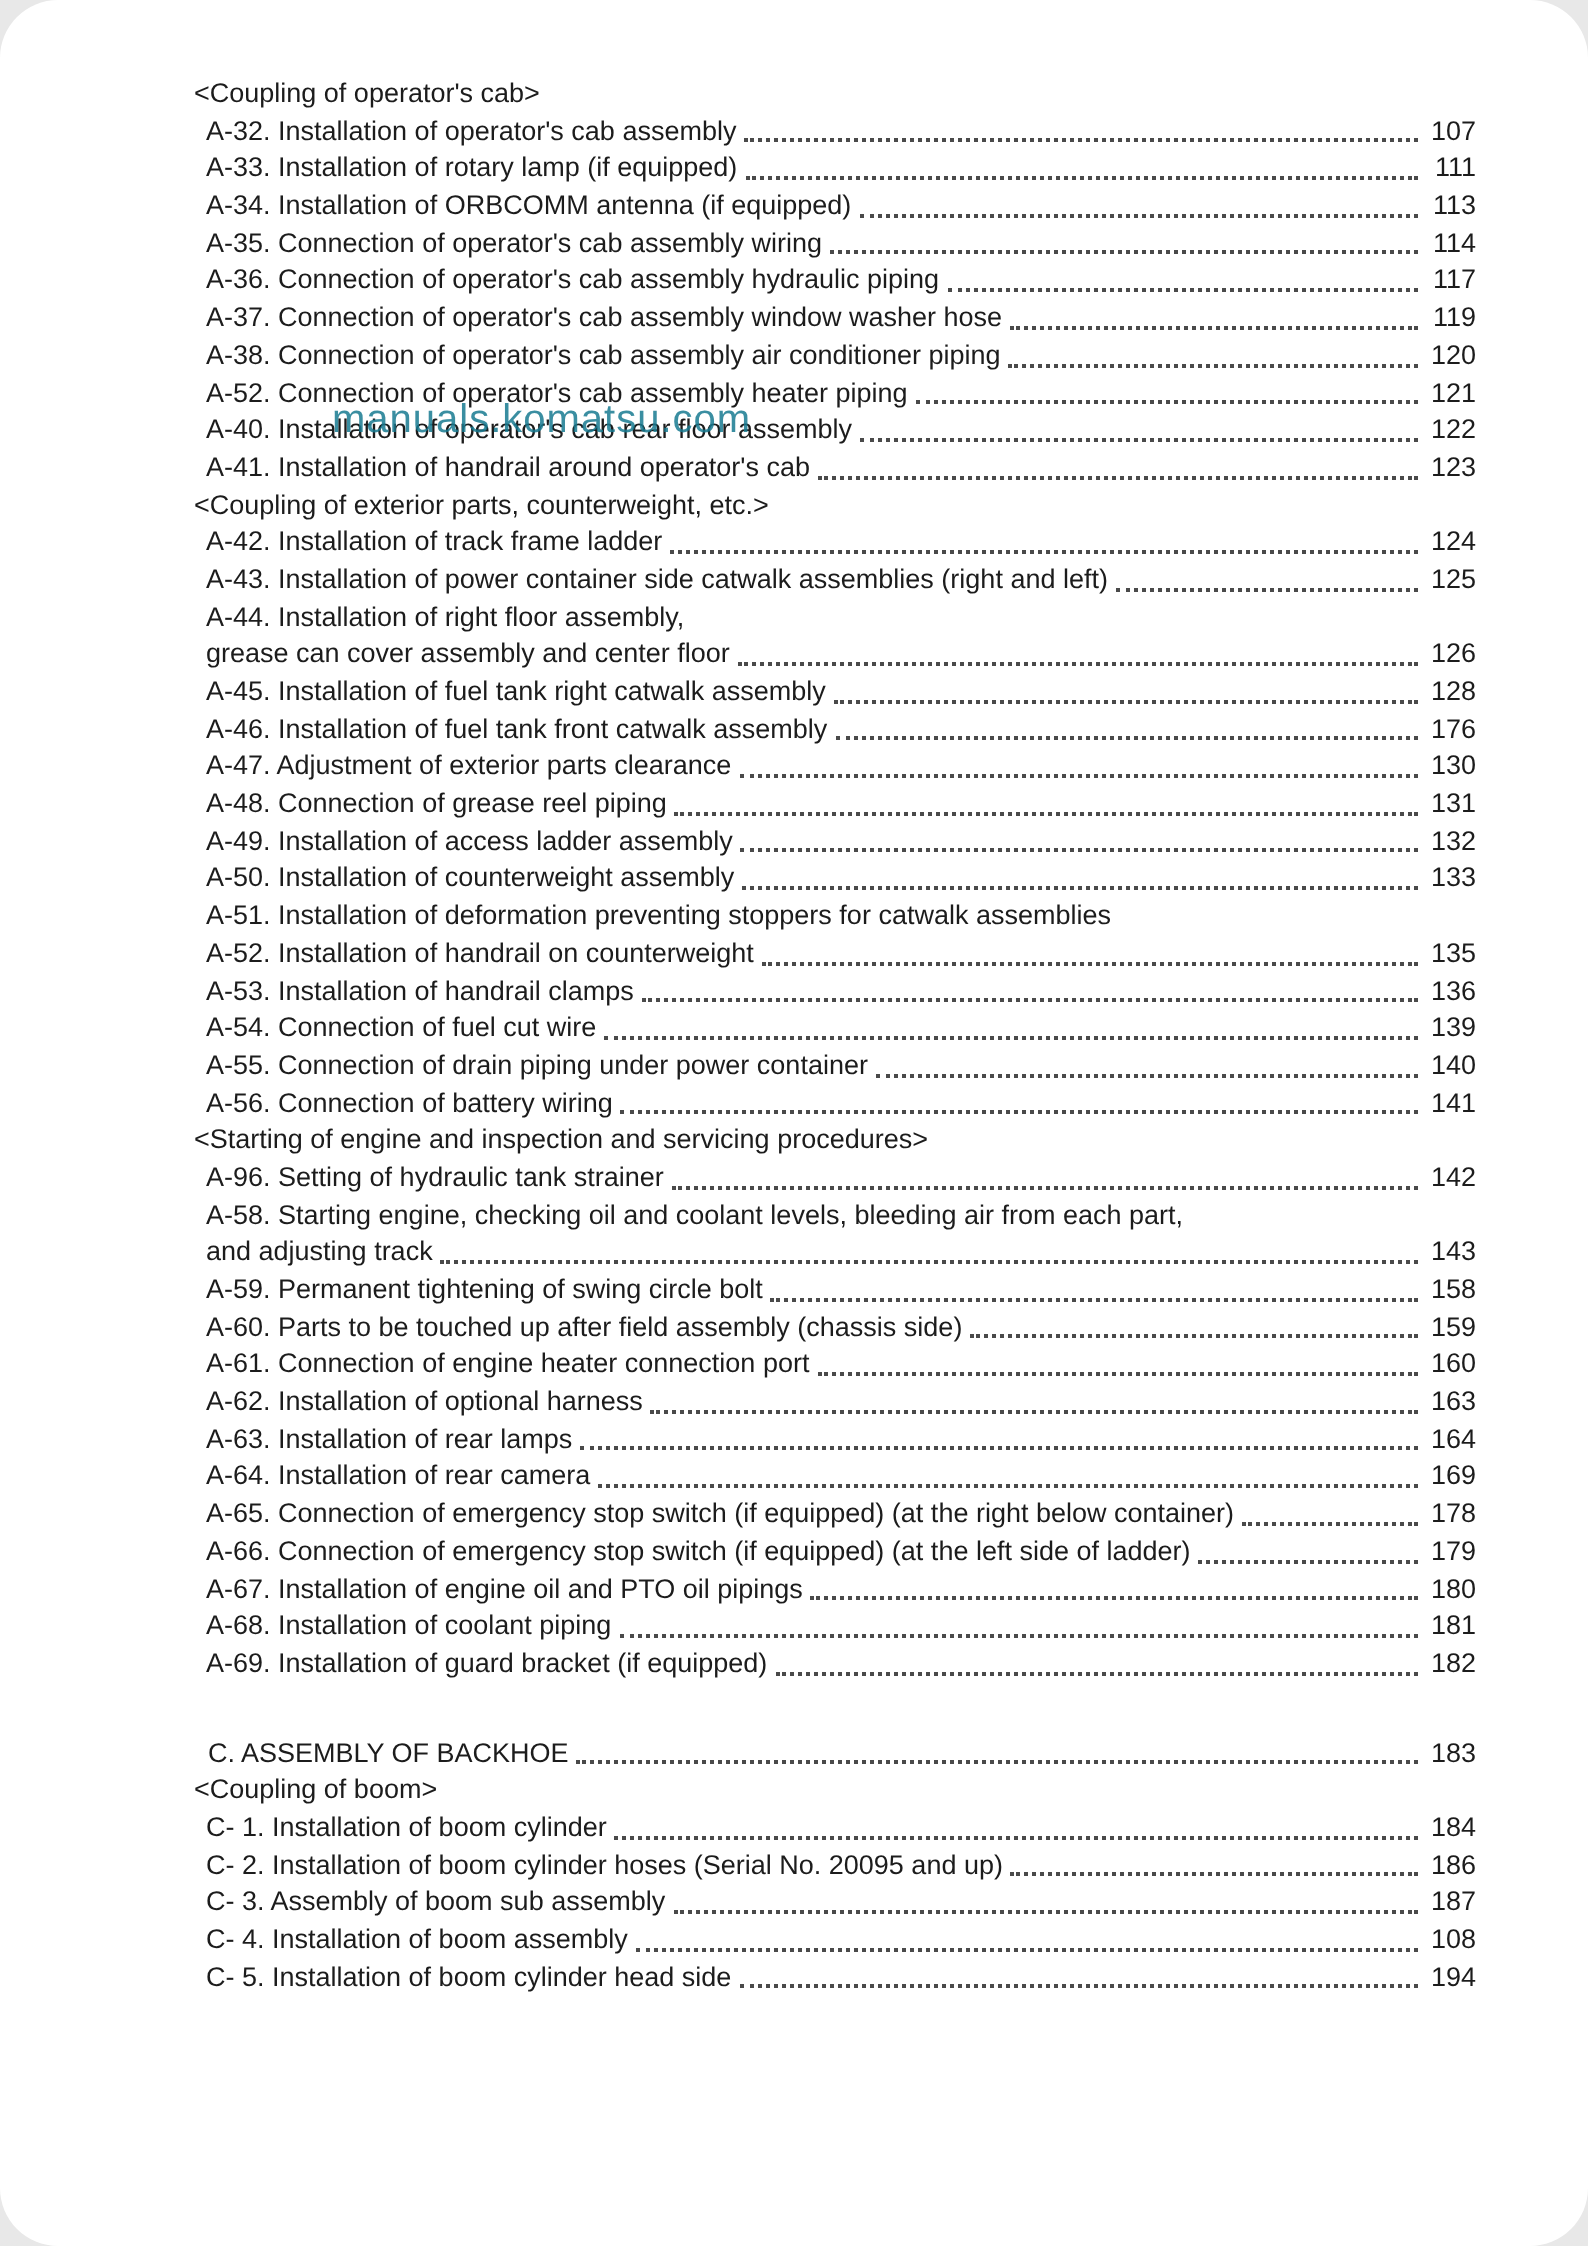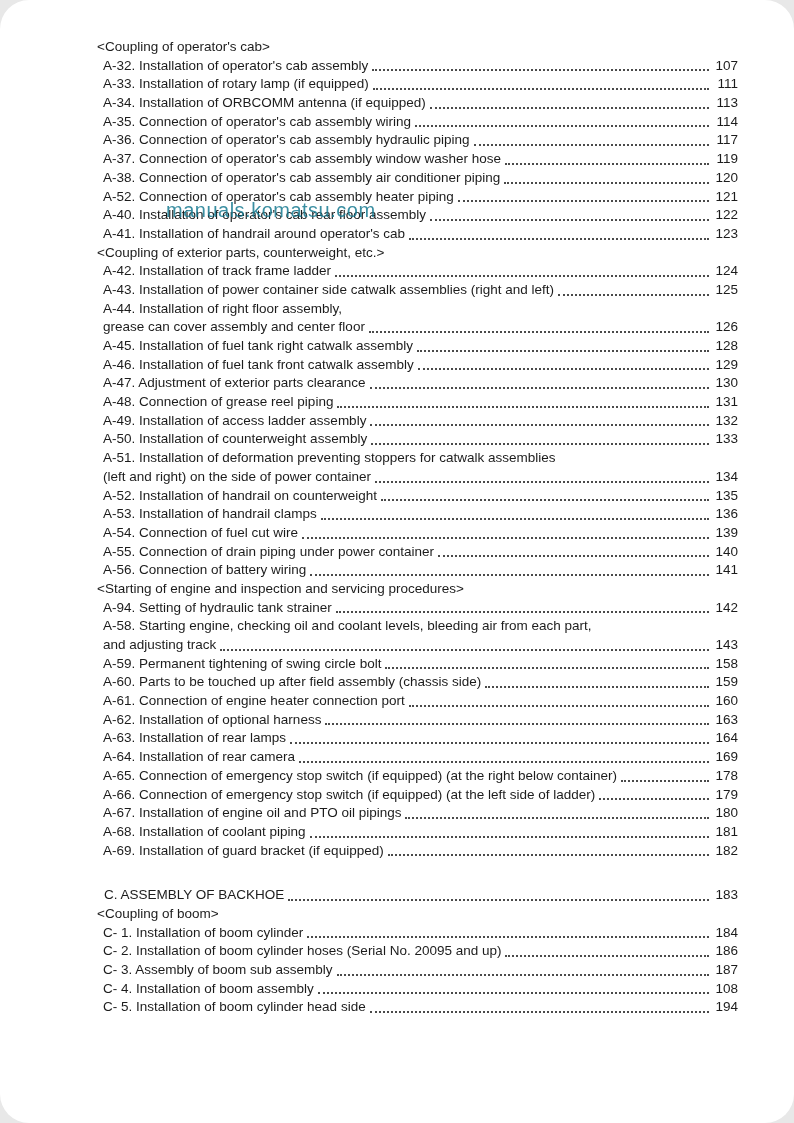--- a/index.html
+++ b/index.html
@@ -137,21 +137,21 @@
         <span class="pg">126</span>
       </div>
       <div class="row entry">
         <span class="t">A-45. Installation of fuel tank right catwalk assembly</span>
         <span class="dots"></span>
         <span class="pg">128</span>
       </div>
       <div class="row entry">
         <span class="t">A-46. Installation of fuel tank front catwalk assembly</span>
         <span class="dots"></span>
-        <span class="pg">129</span>
+        <span class="pg">176</span>
       </div>
       <div class="row entry">
         <span class="t">A-47. Adjustment of exterior parts clearance</span>
         <span class="dots"></span>
         <span class="pg">130</span>
       </div>
       <div class="row entry">
         <span class="t">A-48. Connection of grease reel piping</span>
         <span class="dots"></span>
         <span class="pg">131</span>
@@ -161,25 +161,20 @@
         <span class="dots"></span>
         <span class="pg">132</span>
       </div>
       <div class="row entry">
         <span class="t">A-50. Installation of counterweight assembly</span>
         <span class="dots"></span>
         <span class="pg">133</span>
       </div>
       <div class="row entry">
         <span class="t">A-51. Installation of deformation preventing stoppers for catwalk assemblies</span>
-      </div>
-      <div class="row entry cont">
-        <span class="t">(left and right) on the side of power container</span>
-        <span class="dots"></span>
-        <span class="pg">134</span>
       </div>
       <div class="row entry">
         <span class="t">A-52. Installation of handrail on counterweight</span>
         <span class="dots"></span>
         <span class="pg">135</span>
       </div>
       <div class="row entry">
         <span class="t">A-53. Installation of handrail clamps</span>
         <span class="dots"></span>
         <span class="pg">136</span>
@@ -196,21 +191,21 @@
       </div>
       <div class="row entry">
         <span class="t">A-56. Connection of battery wiring</span>
         <span class="dots"></span>
         <span class="pg">141</span>
       </div>
       <div class="row header">
         <span class="t">&lt;Starting of engine and inspection and servicing procedures&gt;</span>
       </div>
       <div class="row entry">
-        <span class="t">A-94. Setting of hydraulic tank strainer</span>
+        <span class="t">A-96. Setting of hydraulic tank strainer</span>
         <span class="dots"></span>
         <span class="pg">142</span>
       </div>
       <div class="row entry">
         <span class="t">A-58. Starting engine, checking oil and coolant levels, bleeding air from each part,</span>
       </div>
       <div class="row entry cont">
         <span class="t">and adjusting track</span>
         <span class="dots"></span>
         <span class="pg">143</span>

